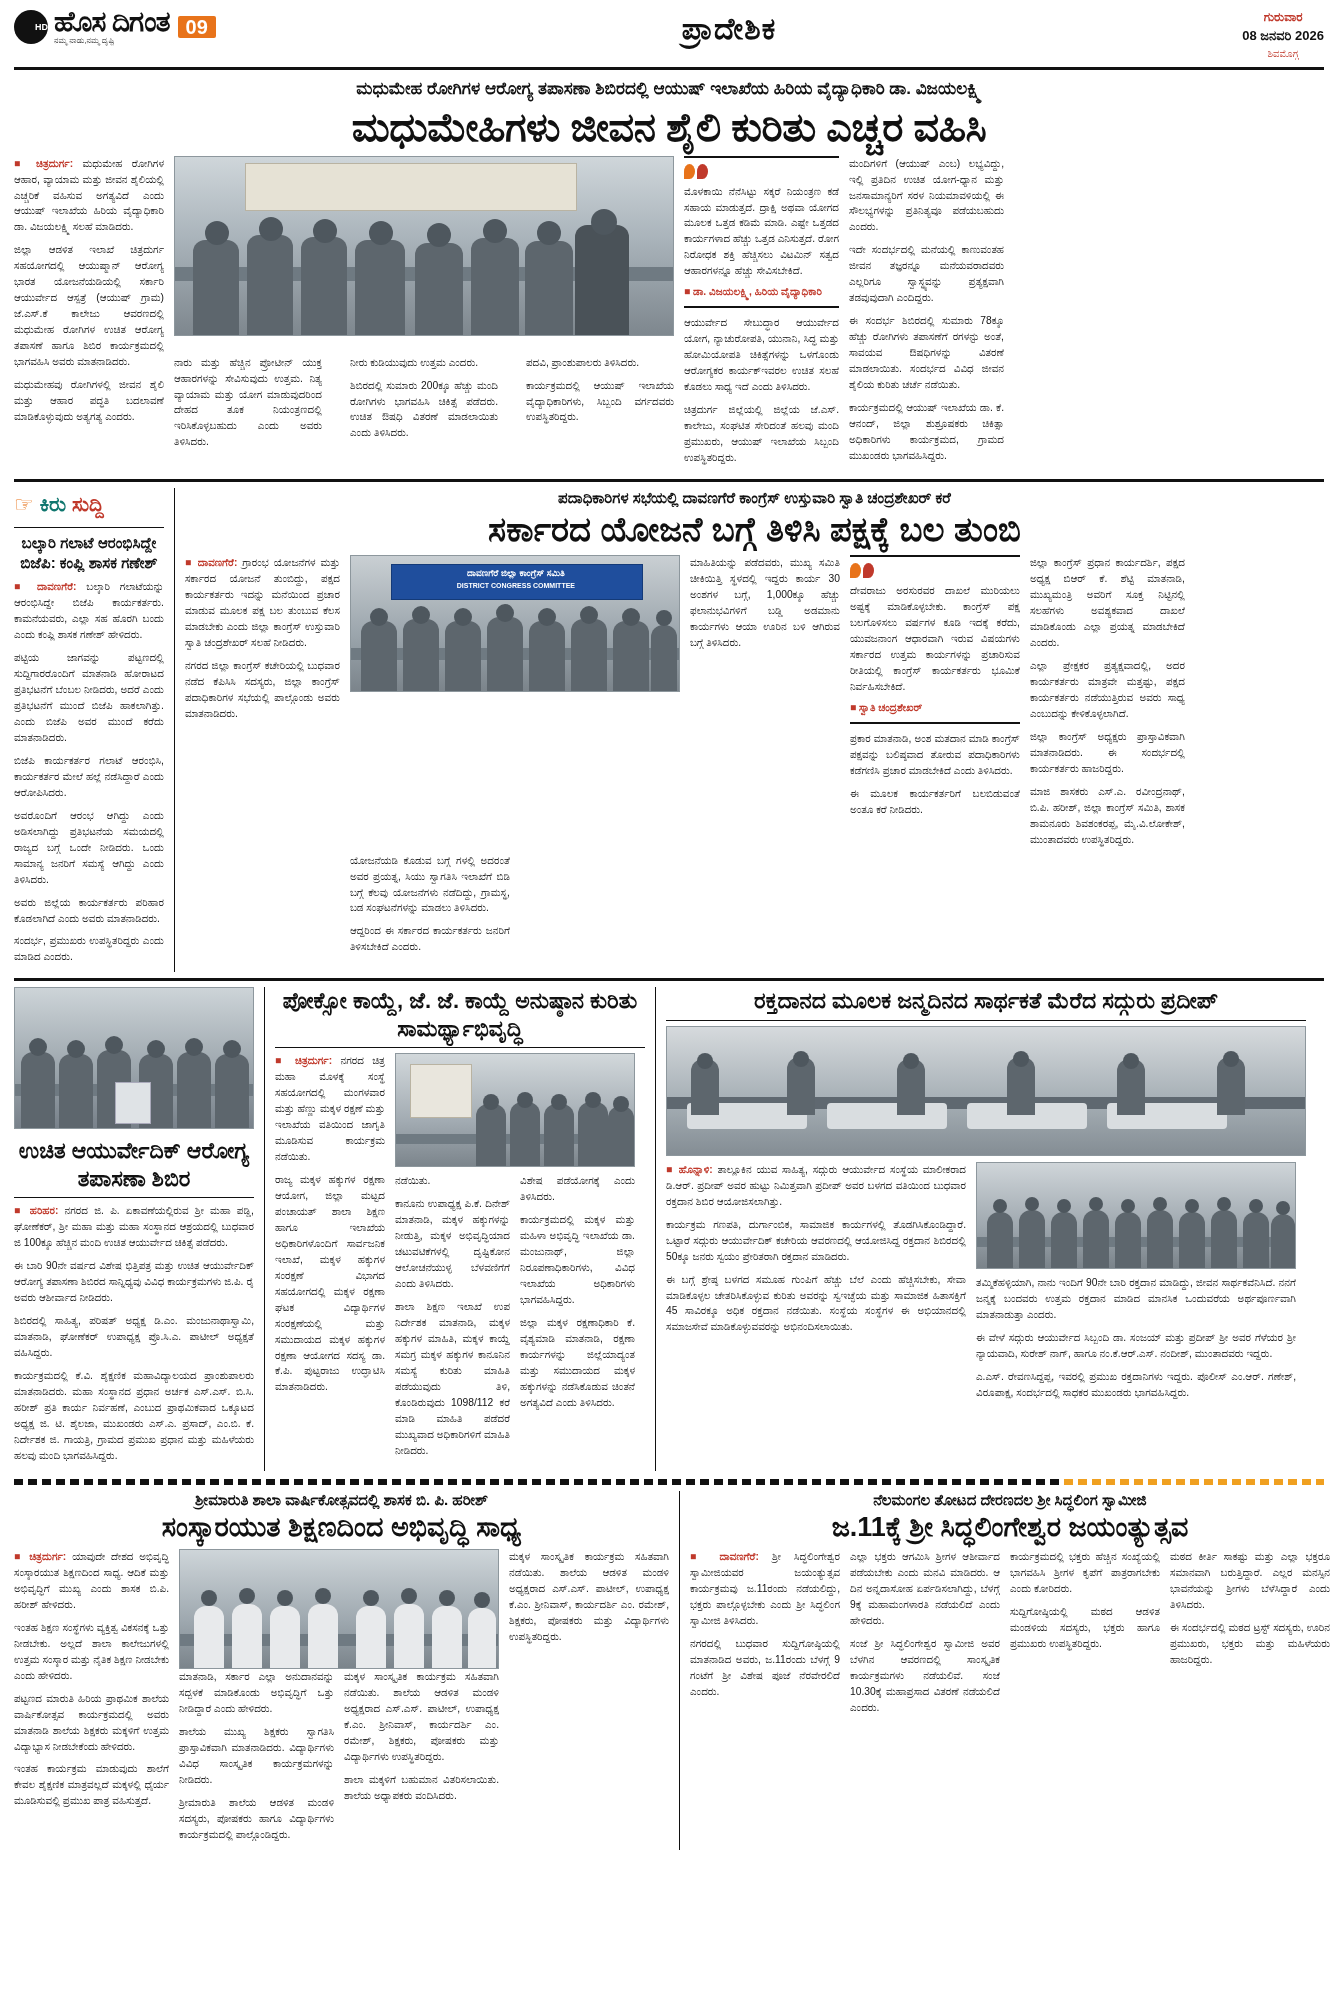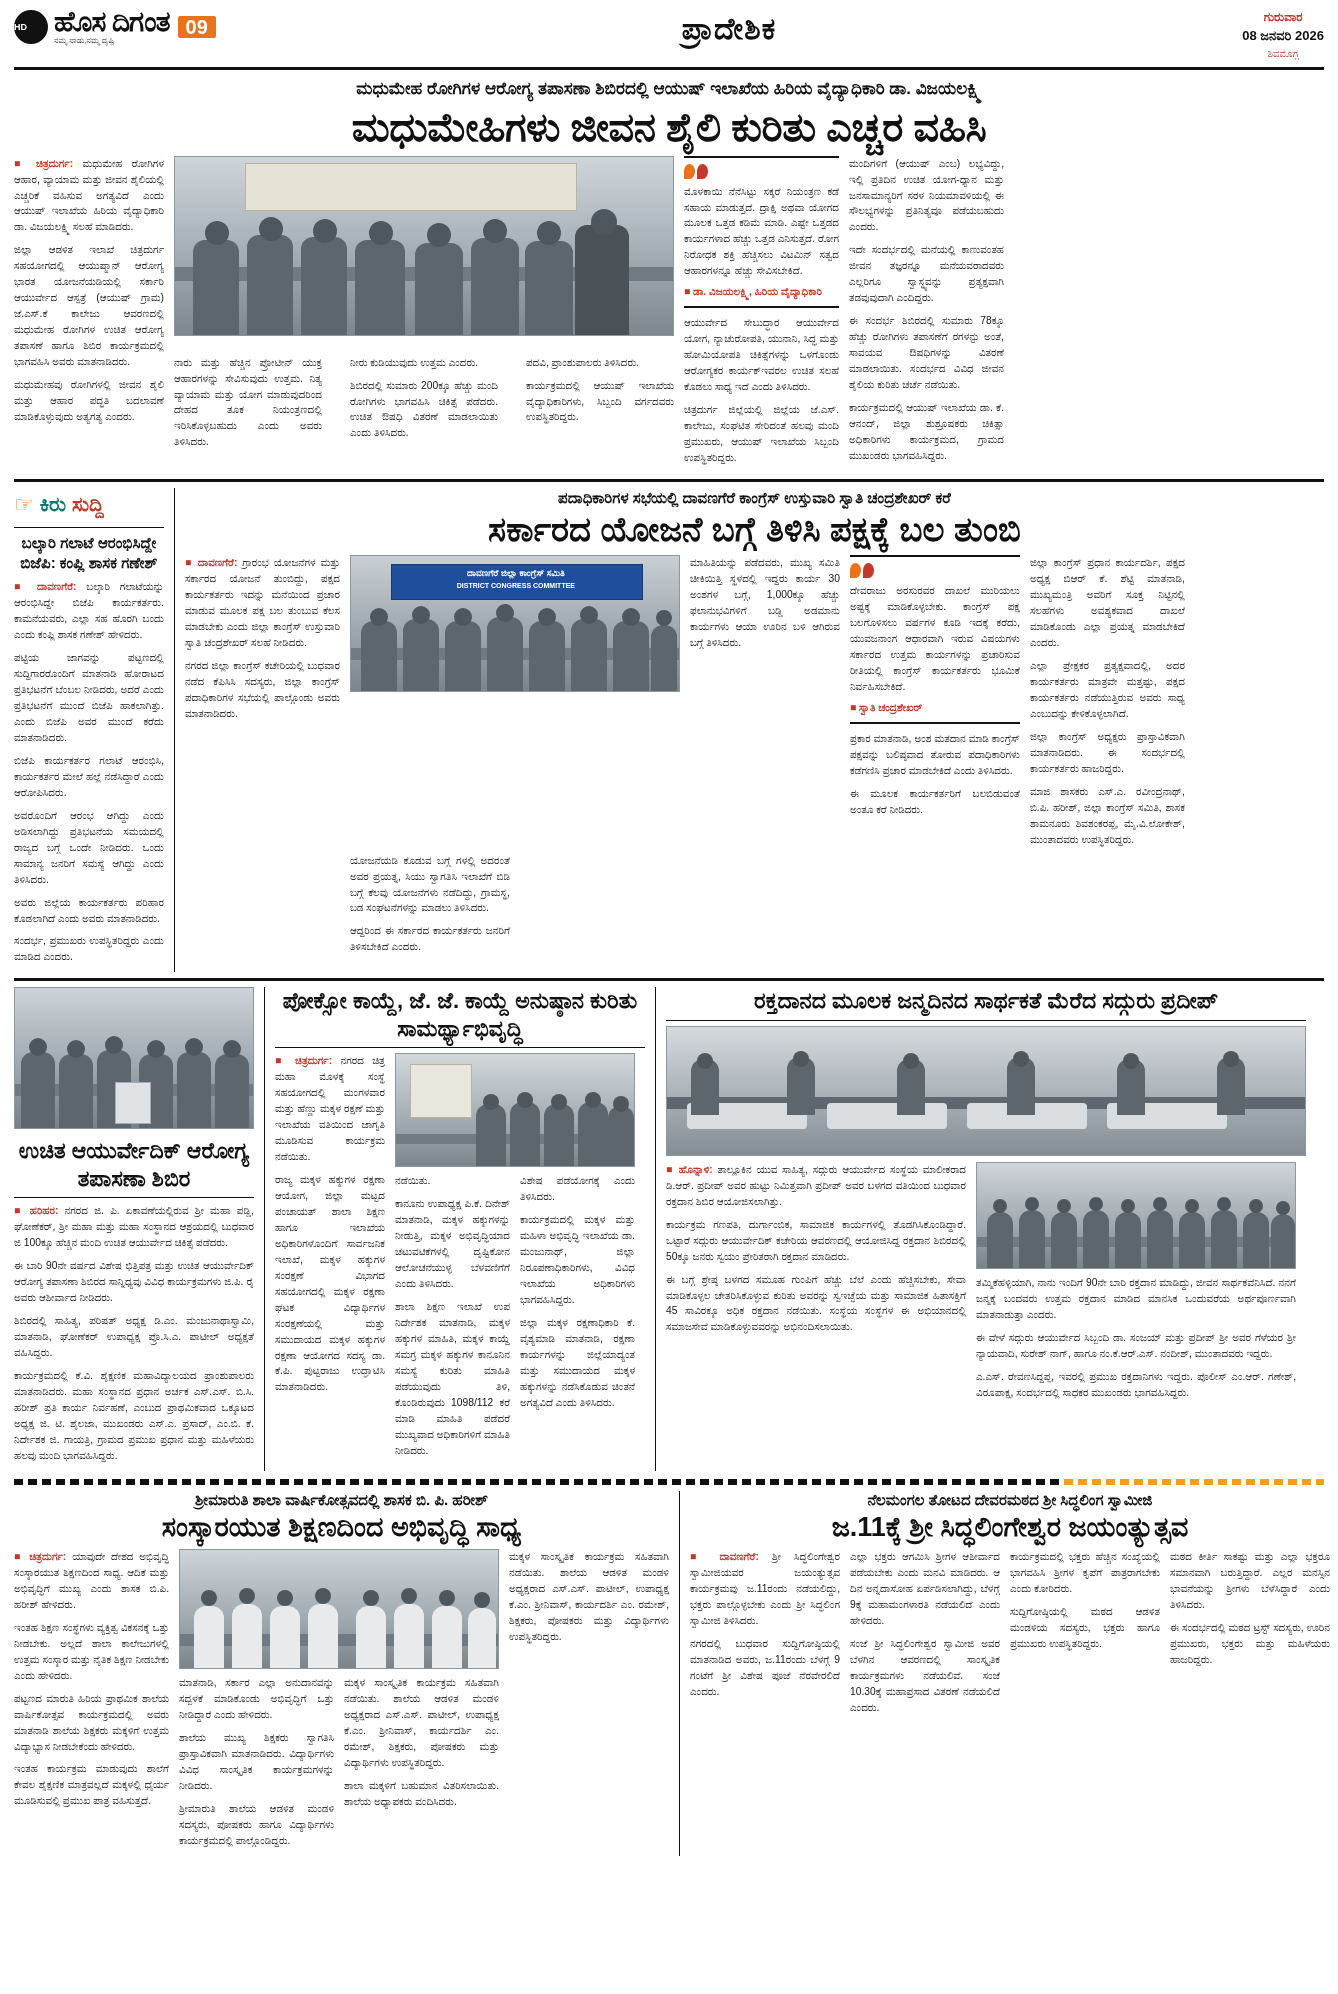--- a/index.html
+++ b/index.html
@@ -2,21 +2,21 @@
 <html><head>
 <meta charset="utf-8">
 <style>
   html,body{margin:0;padding:0;background:#fff;}
   body{width:1338px;height:1994px;font-family:"Liberation Sans",sans-serif;color:#111;}
   .page{position:relative;width:1338px;height:1994px;padding:0 14px;box-sizing:border-box;}
 
   
   .masthead{display:flex;align-items:flex-start;justify-content:space-between;padding-top:8px;}
   .logo-wrap{display:flex;align-items:center;gap:6px;}
-  .logo-badge{width:34px;height:34px;border-radius:50%;background:#111;display:flex;align-items:center;justify-content:flex-start;color:#fff;font-size:9px;font-weight:bold;}
+  .logo-badge{width:34px;height:34px;border-radius:50%;background:#111;display:flex;align-items:center;justify-content:flex-end;color:#fff;font-size:9px;font-weight:bold;}
   .logo-text{font-size:28px;font-weight:bold;letter-spacing:-1px;color:#111;line-height:1;}
   .logo-sub{font-size:8px;color:#333;letter-spacing:0;}
   .logo-num{background:#e8731a;color:#fff;font-size:20px;font-weight:bold;padding:0 8px;line-height:22px;border-radius:2px;margin-left:2px;}
   .section-title{font-size:30px;font-weight:bold;letter-spacing:1px;color:#111;padding-top:4px;}
   .date-box{text-align:center;font-size:11px;line-height:1.5;}
   .date-box .dow{color:#c0392b;font-weight:bold;font-size:12px;}
   .date-box .dt{font-weight:bold;font-size:13px;color:#111;}
   .date-box .place{color:#c0392b;font-size:10px;}
 
   .rule{height:3px;background:#111;margin:6px 0 6px;}
@@ -409,40 +409,40 @@
               <div class="ph-head" style="left:135px;top:38px;width:16px;height:16px;"></div>
             <div class="ph-fig" style="left:176px;width:30px;height:62px;background:#e8eaec;"></div>
               <div class="ph-head" style="left:183px;top:40px;width:16px;height:16px;"></div>
             <div class="ph-fig" style="left:214px;width:30px;height:64px;background:#e8eaec;"></div>
               <div class="ph-head" style="left:221px;top:38px;width:16px;height:16px;"></div>
             <div class="ph-fig" style="left:252px;width:30px;height:62px;background:#e8eaec;"></div>
               <div class="ph-head" style="left:259px;top:40px;width:16px;height:16px;"></div>
             <div class="ph-fig" style="left:288px;width:28px;height:60px;background:#e8eaec;"></div>
               <div class="ph-head" style="left:294px;top:42px;width:16px;height:16px;"></div>
           </div>
-          <div class="cols" style="margin-top:6px;">
+          <div class="cols" style="">
             <div class="col" style="width:155px;">
               <p>ಮಾತನಾಡಿ, ಸರ್ಕಾರ ಎಲ್ಲಾ ಅನುದಾನವನ್ನು ಸದ್ಬಳಕೆ ಮಾಡಿಕೊಂಡು ಅಭಿವೃದ್ಧಿಗೆ ಒತ್ತು ನೀಡಿದ್ದಾರೆ ಎಂದು ಹೇಳಿದರು.</p>
               <p>ಶಾಲೆಯ ಮುಖ್ಯ ಶಿಕ್ಷಕರು ಸ್ವಾಗತಿಸಿ ಪ್ರಾಸ್ತಾವಿಕವಾಗಿ ಮಾತನಾಡಿದರು. ವಿದ್ಯಾರ್ಥಿಗಳು ವಿವಿಧ ಸಾಂಸ್ಕೃತಿಕ ಕಾರ್ಯಕ್ರಮಗಳನ್ನು ನೀಡಿದರು.</p>
               <p>ಶ್ರೀಮಾರುತಿ ಶಾಲೆಯ ಆಡಳಿತ ಮಂಡಳಿ ಸದಸ್ಯರು, ಪೋಷಕರು ಹಾಗೂ ವಿದ್ಯಾರ್ಥಿಗಳು ಕಾರ್ಯಕ್ರಮದಲ್ಲಿ ಪಾಲ್ಗೊಂಡಿದ್ದರು.</p>
             </div>
             <div class="col" style="width:155px;">
               <p>ಮಕ್ಕಳ ಸಾಂಸ್ಕೃತಿಕ ಕಾರ್ಯಕ್ರಮ ಸಹಿತವಾಗಿ ನಡೆಯಿತು. ಶಾಲೆಯ ಆಡಳಿತ ಮಂಡಳಿ ಅಧ್ಯಕ್ಷರಾದ ಎಸ್.ಎಸ್. ಪಾಟೀಲ್, ಉಪಾಧ್ಯಕ್ಷ ಕೆ.ಎಂ. ಶ್ರೀನಿವಾಸ್, ಕಾರ್ಯದರ್ಶಿ ಎಂ. ರಮೇಶ್, ಶಿಕ್ಷಕರು, ಪೋಷಕರು ಮತ್ತು ವಿದ್ಯಾರ್ಥಿಗಳು ಉಪಸ್ಥಿತರಿದ್ದರು.</p>
               <p>ಶಾಲಾ ಮಕ್ಕಳಿಗೆ ಬಹುಮಾನ ವಿತರಿಸಲಾಯಿತು. ಶಾಲೆಯ ಅಧ್ಯಾಪಕರು ವಂದಿಸಿದರು.</p>
             </div>
           </div>
         </div>
         <div class="col" style="width:160px;">
           <p>ಮಕ್ಕಳ ಸಾಂಸ್ಕೃತಿಕ ಕಾರ್ಯಕ್ರಮ ಸಹಿತವಾಗಿ ನಡೆಯಿತು. ಶಾಲೆಯ ಆಡಳಿತ ಮಂಡಳಿ ಅಧ್ಯಕ್ಷರಾದ ಎಸ್.ಎಸ್. ಪಾಟೀಲ್, ಉಪಾಧ್ಯಕ್ಷ ಕೆ.ಎಂ. ಶ್ರೀನಿವಾಸ್, ಕಾರ್ಯದರ್ಶಿ ಎಂ. ರಮೇಶ್, ಶಿಕ್ಷಕರು, ಪೋಷಕರು ಮತ್ತು ವಿದ್ಯಾರ್ಥಿಗಳು ಉಪಸ್ಥಿತರಿದ್ದರು.</p>
         </div>
       </div>
     </div>
 
     <div class="vline" style="width:640px;padding-left:10px;">
-      <div class="bot-kicker">ನೆಲಮಂಗಲ ತೋಟದ ದೇವರಮಠದ ಶ್ರೀ ಸಿದ್ಧಲಿಂಗ ಸ್ವಾಮೀಜಿ</div>
+      <div class="bot-kicker">ನೆಲಮಂಗಲ ತೋಟದ ದೇರಣದಲ ಶ್ರೀ ಸಿದ್ಧಲಿಂಗ ಸ್ವಾಮೀಜಿ</div>
       <div class="bot-head">ಜ.11ಕ್ಕೆ ಶ್ರೀ ಸಿದ್ಧಲಿಂಗೇಶ್ವರ ಜಯಂತ್ಯುತ್ಸವ</div>
       <div class="cols">
         <div class="col" style="width:150px;">
           <p><span class="bullet">■ </span><span class="dateline">ದಾವಣಗೆರೆ:</span> <span>ಶ್ರೀ ಸಿದ್ಧಲಿಂಗೇಶ್ವರ ಸ್ವಾಮೀಜಿಯವರ ಜಯಂತ್ಯುತ್ಸವ ಕಾರ್ಯಕ್ರಮವು ಜ.11ರಂದು ನಡೆಯಲಿದ್ದು, ಭಕ್ತರು ಪಾಲ್ಗೊಳ್ಳಬೇಕು ಎಂದು ಶ್ರೀ ಸಿದ್ಧಲಿಂಗ ಸ್ವಾಮೀಜಿ ತಿಳಿಸಿದರು.</span></p>
           <p>ನಗರದಲ್ಲಿ ಬುಧವಾರ ಸುದ್ದಿಗೋಷ್ಠಿಯಲ್ಲಿ ಮಾತನಾಡಿದ ಅವರು, ಜ.11ರಂದು ಬೆಳಗ್ಗೆ 9 ಗಂಟೆಗೆ ಶ್ರೀ ವಿಶೇಷ ಪೂಜೆ ನೆರವೇರಲಿದೆ ಎಂದರು.</p>
         </div>
         <div class="col" style="width:150px;">
           <p>ಎಲ್ಲಾ ಭಕ್ತರು ಆಗಮಿಸಿ ಶ್ರೀಗಳ ಆಶೀರ್ವಾದ ಪಡೆಯಬೇಕು ಎಂದು ಮನವಿ ಮಾಡಿದರು. ಆ ದಿನ ಅನ್ನದಾಸೋಹ ಏರ್ಪಡಿಸಲಾಗಿದ್ದು, ಬೆಳಗ್ಗೆ 9ಕ್ಕೆ ಮಹಾಮಂಗಳಾರತಿ ನಡೆಯಲಿದೆ ಎಂದು ಹೇಳಿದರು.</p>
           <p>ಸಂಜೆ ಶ್ರೀ ಸಿದ್ಧಲಿಂಗೇಶ್ವರ ಸ್ವಾಮೀಜಿ ಅವರ ಬೆಳಗಿನ ಆವರಣದಲ್ಲಿ ಸಾಂಸ್ಕೃತಿಕ ಕಾರ್ಯಕ್ರಮಗಳು ನಡೆಯಲಿವೆ. ಸಂಜೆ 10.30ಕ್ಕೆ ಮಹಾಪ್ರಸಾದ ವಿತರಣೆ ನಡೆಯಲಿದೆ ಎಂದರು.</p>
         </div>

